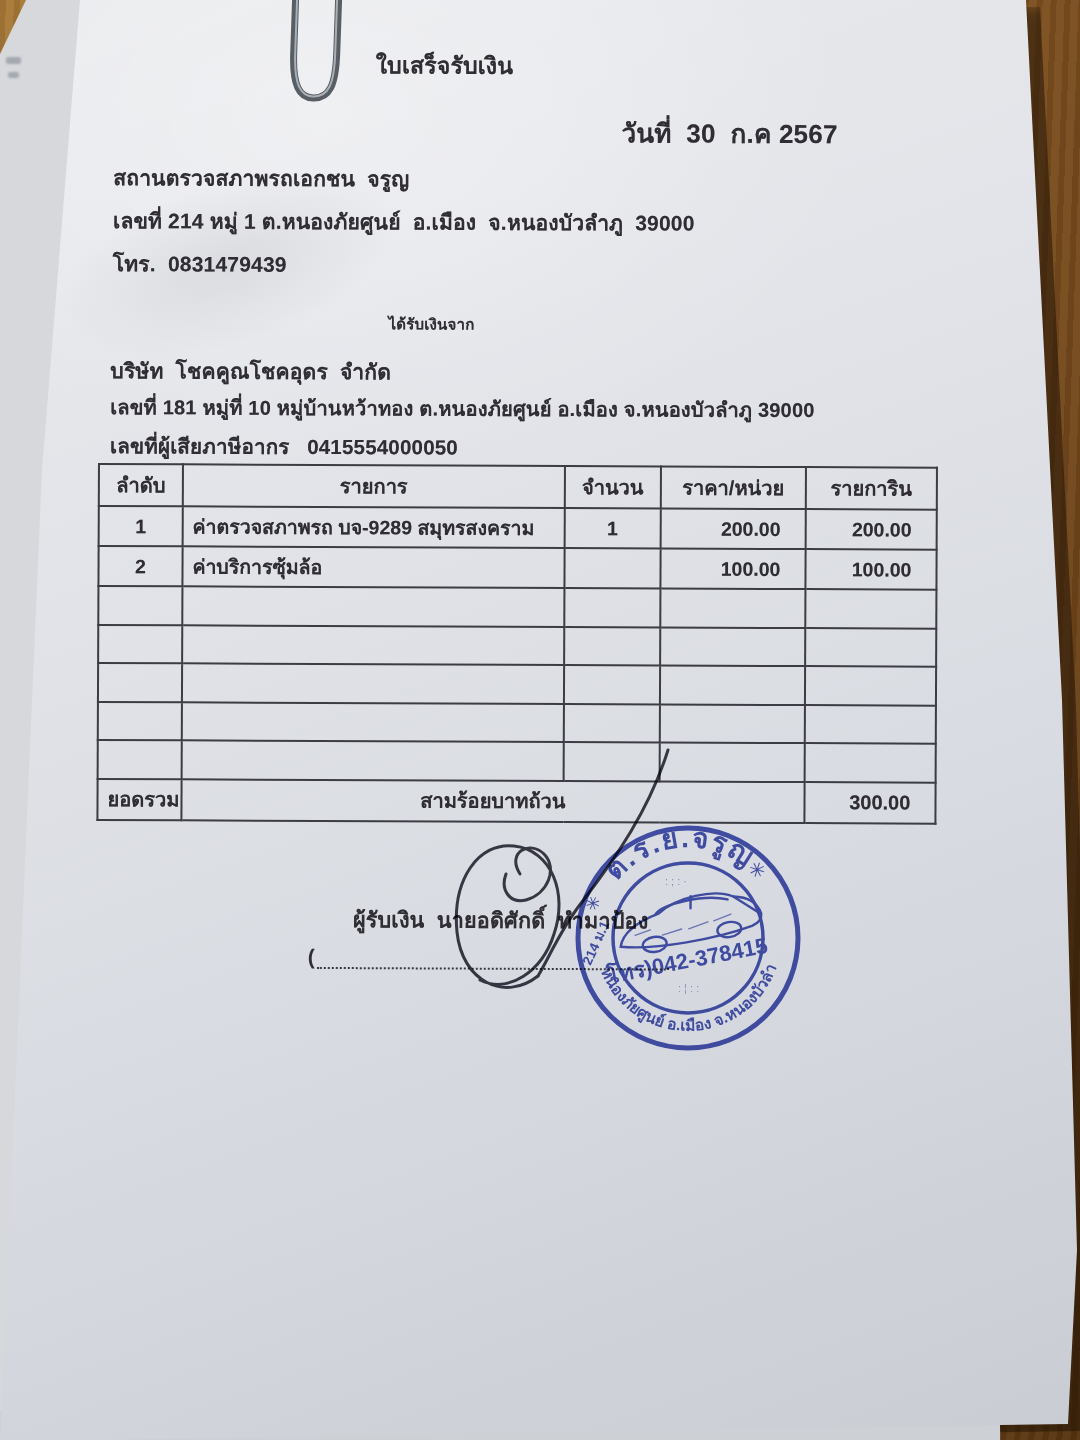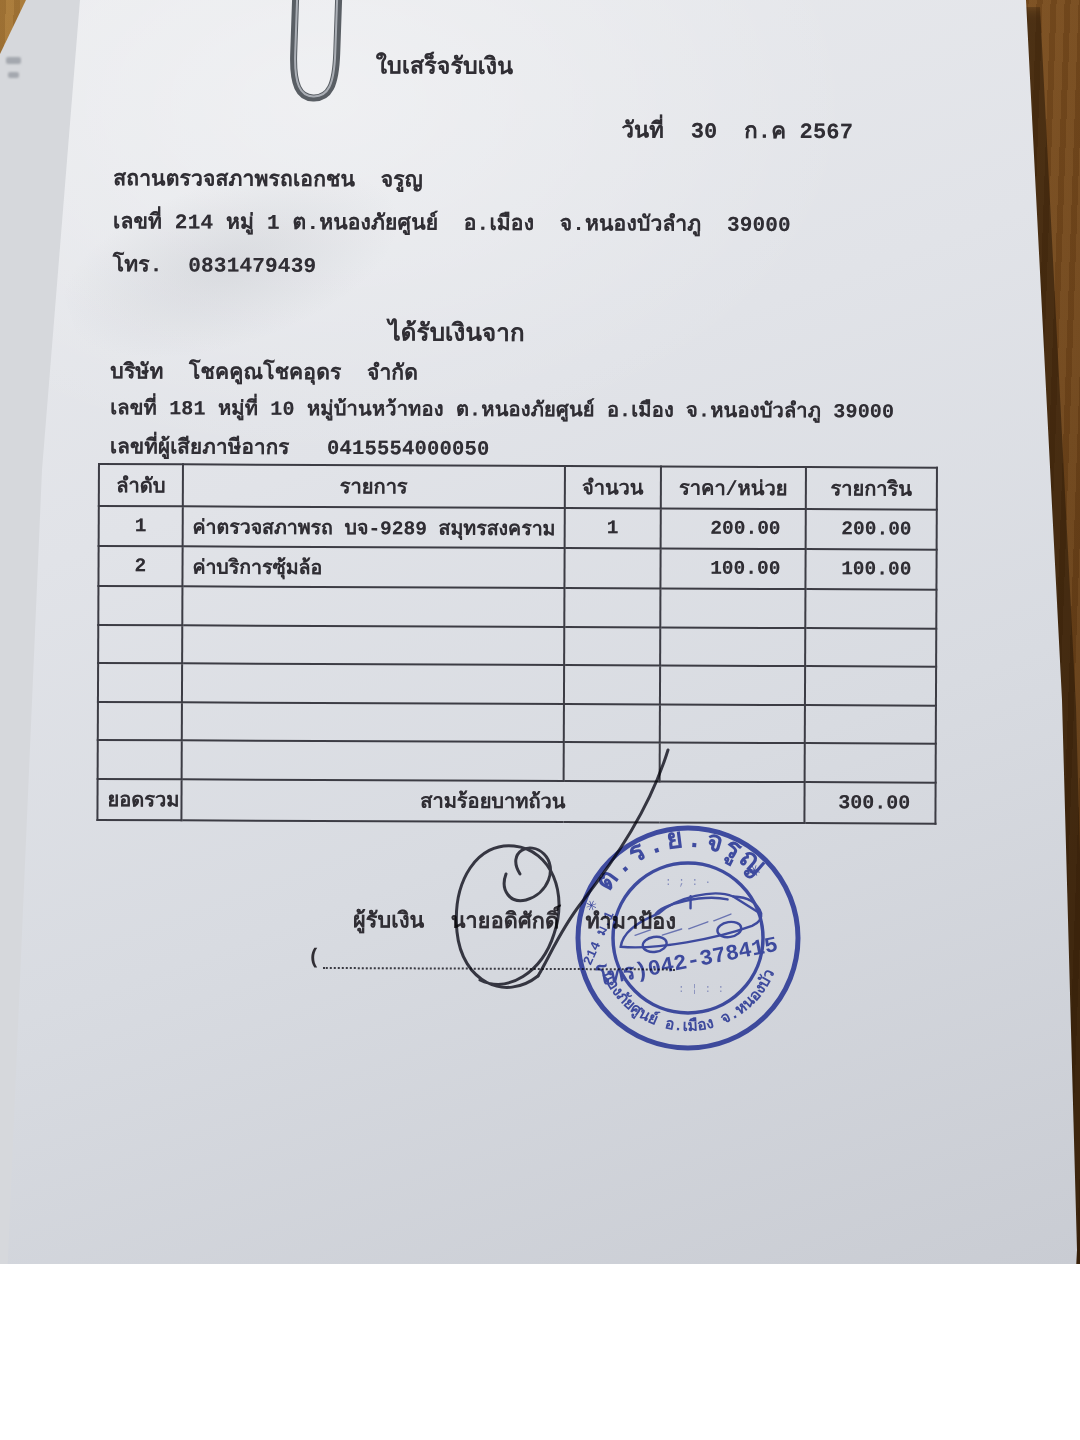--- a/index.html
+++ b/index.html
@@ -1,19 +1,19 @@
 <!DOCTYPE html>
 <html><head>
 <meta charset="utf-8">
 <style>
   html,body{margin:0;padding:0;}
   .stage{
-    position:relative;width:1080px;height:1264px;overflow:hidden;
+    position:relative;width:1080px;height:1440px;overflow:hidden;
     background:linear-gradient(105deg,#a87938 0%,#96662c 28%,#8a5a26 55%,#6f451b 82%,#523110 100%);
-    font-family:Liberation Mono, monospace;
+    font-family:Liberation Sans, sans-serif;
   }
   .wood-grain{position:absolute;inset:0;
     background:repeating-linear-gradient(92deg,rgba(60,35,10,.10) 0 6px,rgba(255,220,160,.05) 6px 14px);
   }
   .paper-shadow{position:absolute;inset:0;
     clip-path:polygon(80px 0px,1026px 0px,1062px 700px,1077px 1250px,1068px 1424px,500px 1432px,0px 1442px,42px 470px);
     transform:translate(14px,7px);background:rgba(35,20,6,.55);filter:blur(7px);
   }
   .under-left{position:absolute;inset:0;background:#d6d8dc;
     clip-path:polygon(26px 0px,96px 0px,50px 1440px,0px 1440px,0px 54px);}
@@ -25,25 +25,25 @@
       radial-gradient(900px 600px at 30% 8%,rgba(255,255,255,.35),rgba(255,255,255,0) 60%),
       linear-gradient(160deg,#eaebee 0%,#e1e3e8 35%,#d8dbe1 62%,#c9ccd3 100%);
   }
   .crease{position:absolute;left:60px;top:120px;width:420px;height:260px;
     background:radial-gradient(60% 45% at 40% 50%,rgba(120,125,135,.14),rgba(0,0,0,0) 70%);
     transform:rotate(-18deg);}
   .content{position:absolute;inset:0;transform:rotate(.25deg);transform-origin:100px 460px;color:#302e34;}
   .txt{position:absolute;white-space:pre;font-weight:700;letter-spacing:.2px;
     text-shadow:0 0 .5px rgba(40,40,48,.45);}
   .t-title{left:374px;top:46px;font-size:23px;}
-  .t-date{left:620px;top:110px;font-size:22px;}
+  .t-date{left:620px;top:110px;font-size:26px;}
   .t-iname{left:112px;top:161px;font-size:21px;}
   .t-iaddr{left:112px;top:204px;font-size:21px;}
   .t-iphone{left:112px;top:247px;font-size:21px;text-align:center;}
-  .t-from{left:388px;top:311px;font-size:24px;}
+  .t-from{left:388px;top:311px;font-size:15px;}
   .t-pname{left:110px;top:354px;font-size:21px;}
   .t-paddr{left:110px;top:391px;font-size:20px;}
   .t-tax{left:110px;top:429px;font-size:20.5px;}
   .t-recv{left:355px;top:901px;font-size:21.5px;}
   table.items{position:absolute;left:98px;top:463px;border-collapse:collapse;table-layout:fixed;}
   table.items col:nth-child(1){width:76px;}
   table.items col:nth-child(2){width:382px;}
   table.items col:nth-child(3){width:96px;}
   table.items col:nth-child(4){width:145px;}
   table.items col:nth-child(5){width:131px;}

